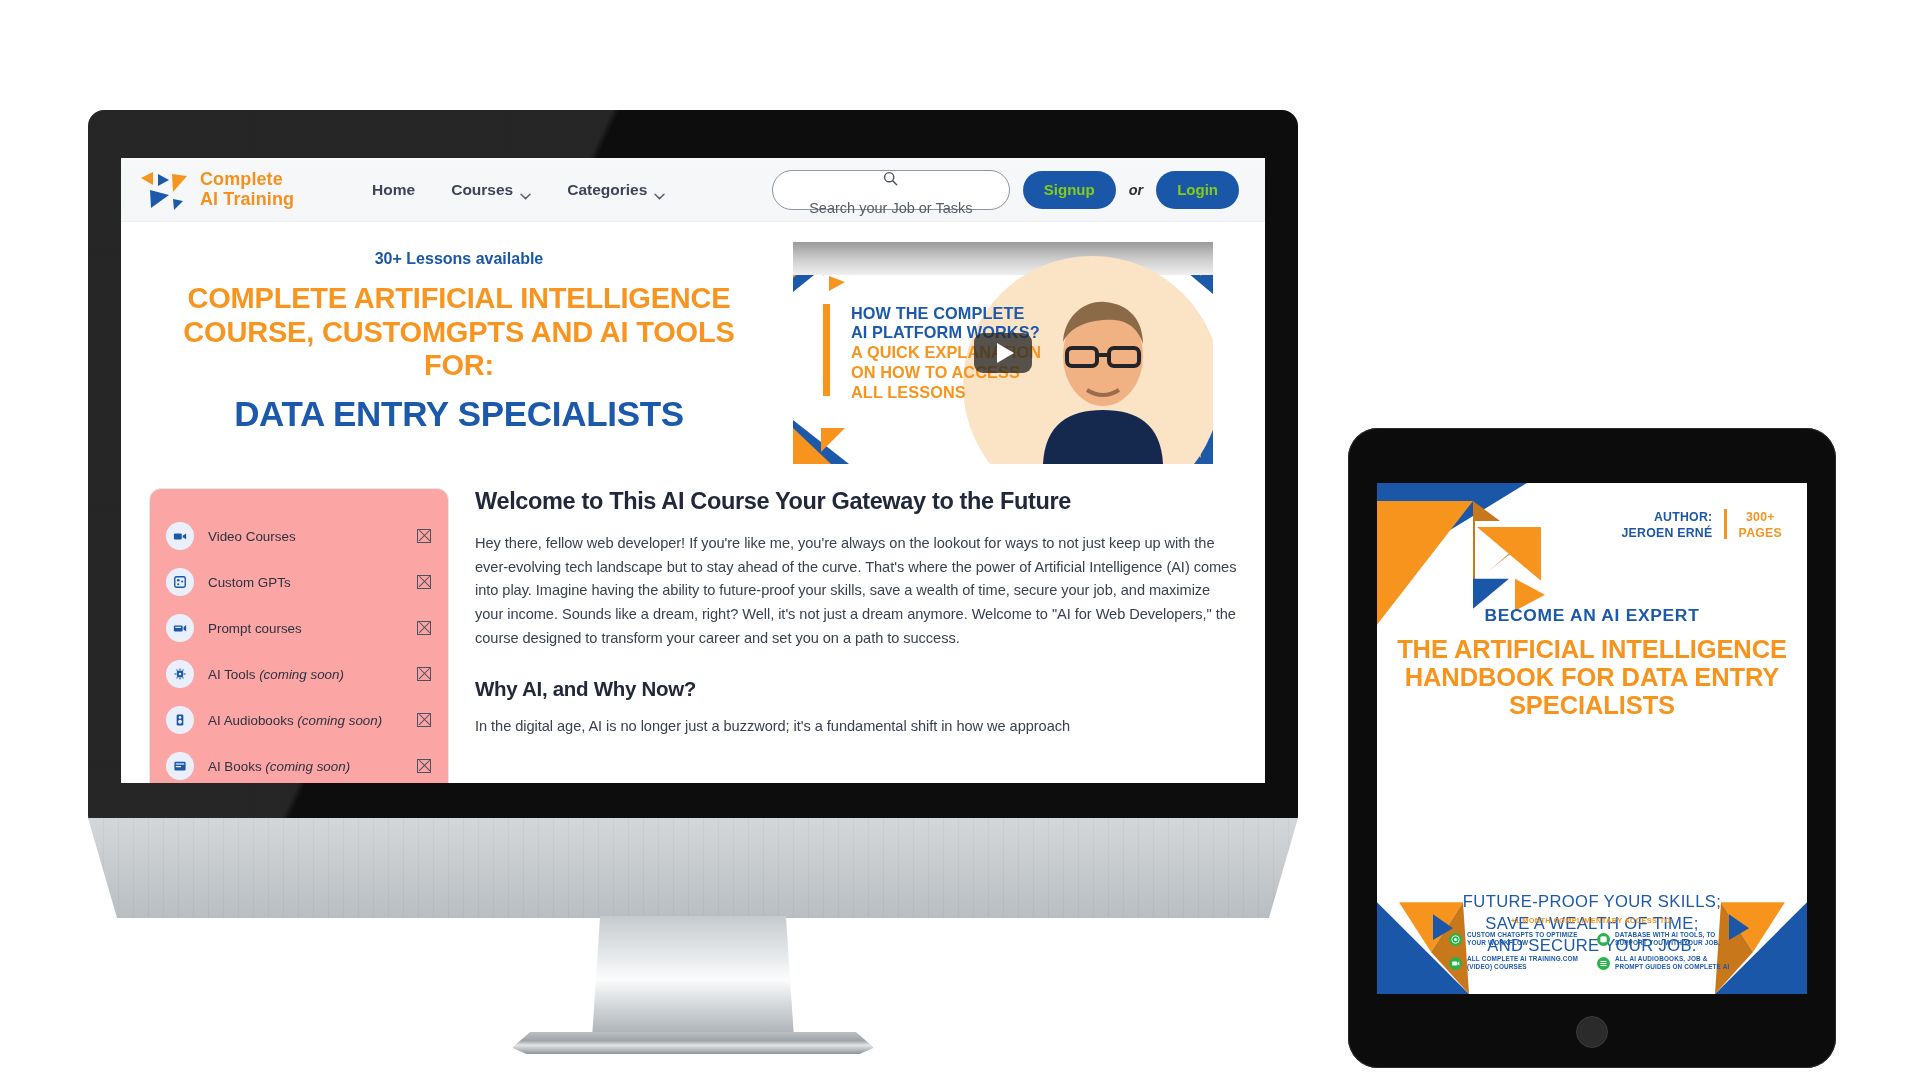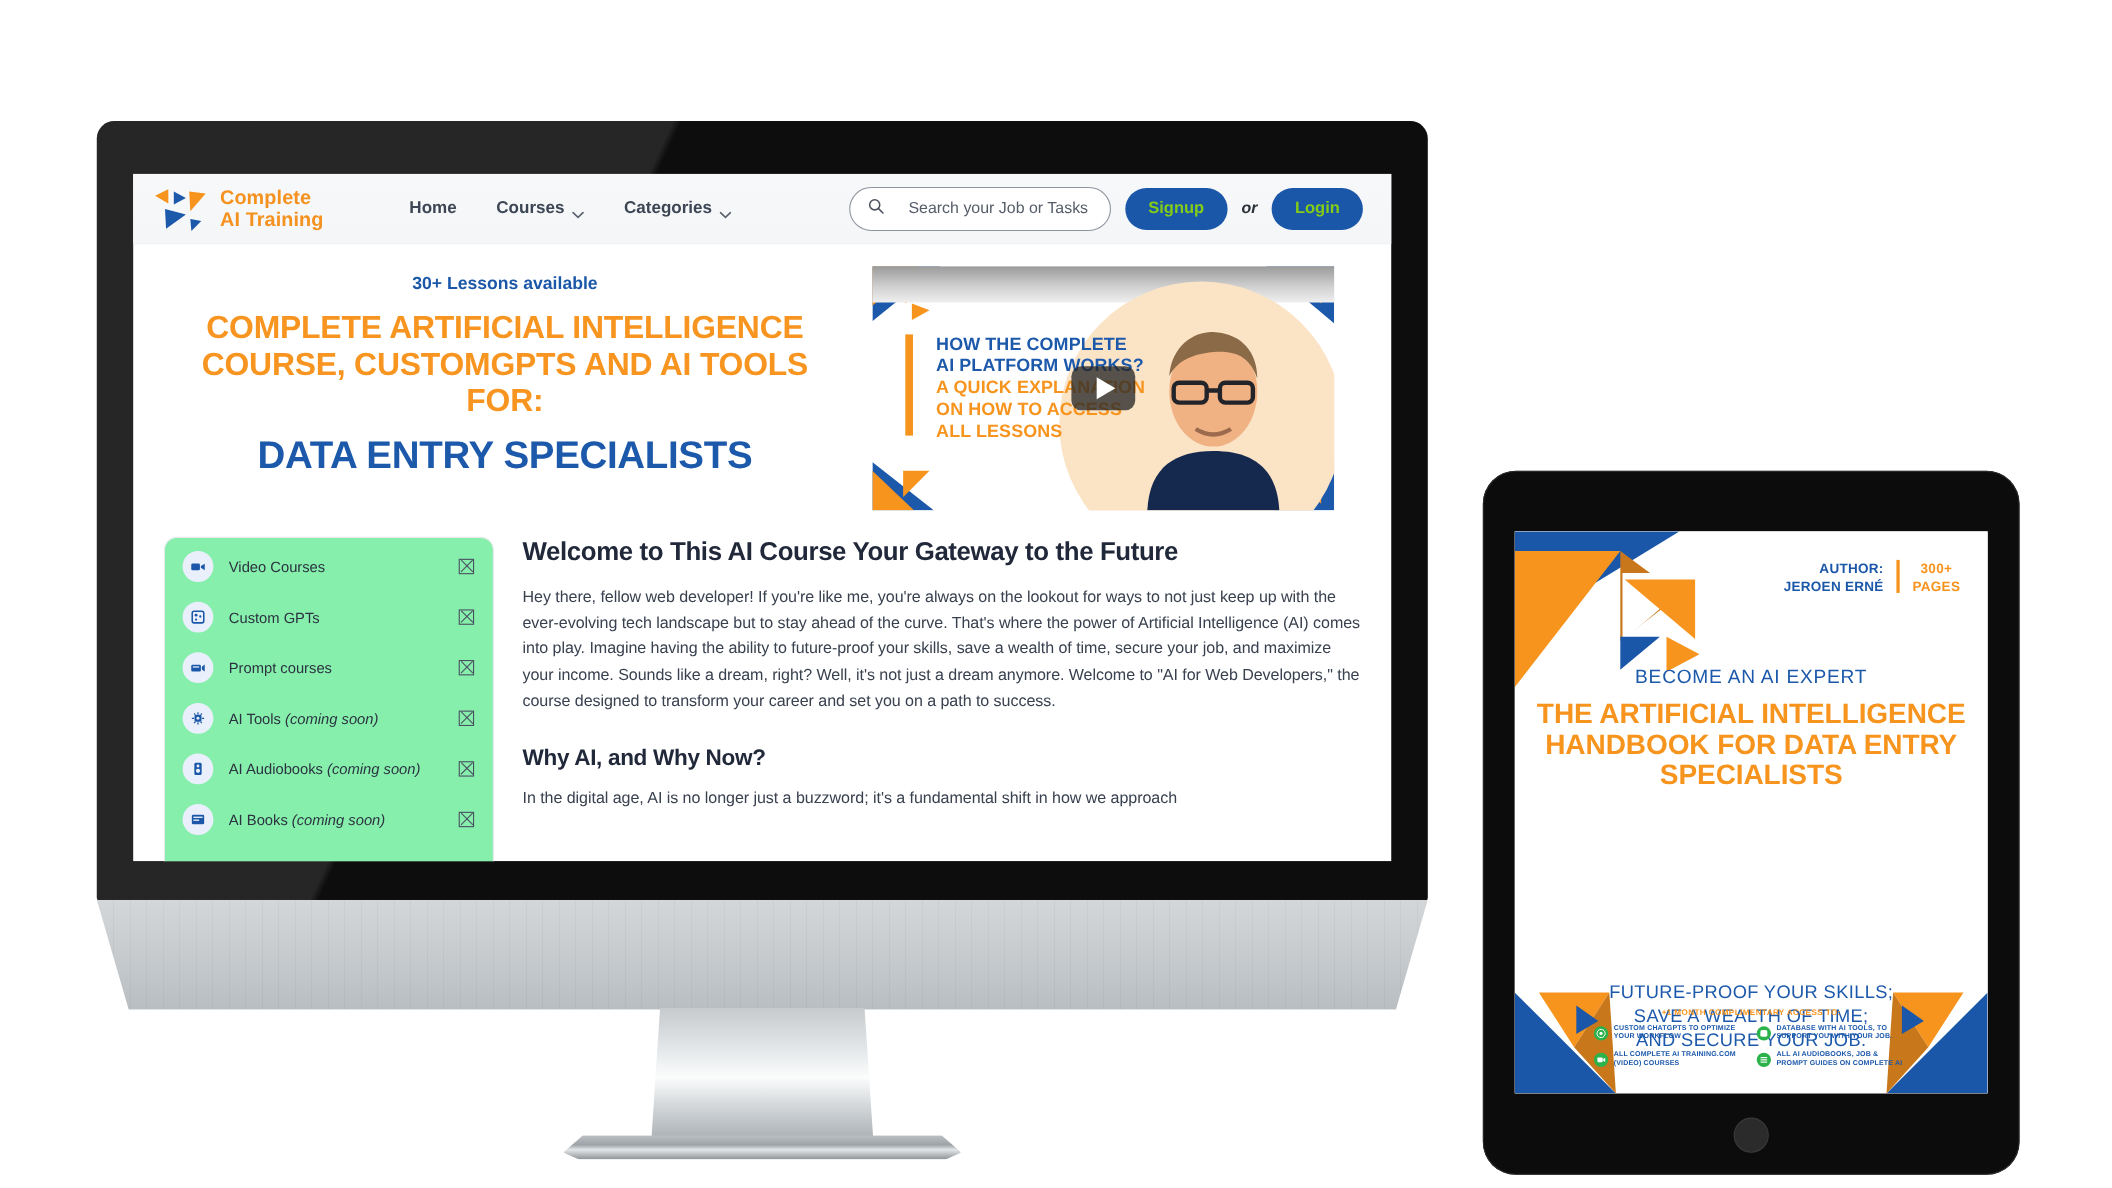--- a/index.html
+++ b/index.html
@@ -70,23 +70,23 @@
   }
   .nav { display: flex; align-items: center; gap: 36px; margin-left: 78px; }
   .nav-item {
     display: flex; align-items: center; gap: 7px;
     font-size: 15.5px; color: #3d4654; font-weight: 600; cursor: pointer;
     white-space: nowrap;
   }
   .chev { width: 11px; height: 7px; flex: 0 0 11px; }
   .header-right { margin-left: auto; display: flex; align-items: center; gap: 13px; }
   .search-box {
-    display: flex; align-items: center; gap: 22px;
+    display: flex; align-items: center; gap: 10px;
     width: 238px; height: 40px; padding: 0 16px;
-    border: 1.3px solid #8e949d; border-radius: 22px; background: #fff;
+    border: 1.3px solid #8e949d; border-radius: 22px; background: #fff; flex-direction: column;
   }
   .search-ph { font-size: 14.5px; color: #555d69; white-space: nowrap; }
   .btn {
     height: 38px; padding: 0 21px; border-radius: 20px; border: none;
     background: #1b57a8; color: #84cc16; font-size: 15px; font-weight: 700;
     font-family: "Liberation Sans", sans-serif; cursor: pointer;
     display: flex; align-items: center; justify-content: center;
   }
   .or { font-size: 14.5px; font-style: italic; color: #2a3139; font-weight: 600; }
 
@@ -128,22 +128,22 @@
   }
   .play-tri { width:0;height:0;border-left:17px solid #fff;border-top:10px solid transparent;border-bottom:10px solid transparent;margin-left:4px;}
   .presenter {
     position:absolute; right:36px; bottom:0; width:148px; height:178px;
   }
 
   
   .hero-body { display:flex; gap:26px; padding: 16px 28px 0 28px; flex:1 1 auto; min-height:0; }
   .courses-card {
     width: 300px; flex:0 0 300px;
-    border:1px solid #e6e8ec; border-radius:12px; background:#86efac;
-    padding: 3px 0; height: 335px; overflow:hidden;
+    border:1px solid #e6e8ec; border-radius:12px; background:#fca5a5;
+    padding: 24px 0; height: 335px; overflow:hidden;
   }
   .course-row {
     display:flex; align-items:center; gap:14px;
     padding: 9px 17px 9px 16px; cursor:pointer;
   }
   .course-ico {
     width:28px;height:28px;flex:0 0 28px;border-radius:50%;
     background:#eaf0fb; display:flex;align-items:center;justify-content:center;
   }
   .course-label { font-size:13.4px; color:#2b3240; flex:1 1 auto; white-space:nowrap;}
@@ -188,21 +188,21 @@
   }
   .cover { position:relative; width:100%; height:100%; background:#fff; }
   .cov-author {
     position:absolute; right:25px; top:26px;
     display:flex; align-items:flex-start; gap:12px;
   }
   .cov-auth-txt { text-align:right; font-size:12.3px; font-weight:800; color:#1b57a8; line-height:1.32; letter-spacing:.25px;}
   .cov-div { width:2.2px; height:30px; background:#f7941d; }
   .cov-pages { font-size:12.3px; font-weight:800; color:#f7941d; line-height:1.32; letter-spacing:.25px; text-align:center;}
   .cov-mid { position:absolute; left:0; right:0; top:122px; text-align:center; padding:0 18px;}
-  .cov-become { font-size:17.4px; font-weight:400; color:#1c59ab; letter-spacing:.7px; }
+  .cov-become { font-size:17.4px; font-weight:700; color:#1c59ab; letter-spacing:.7px; }
   .cov-title {
     font-size:25.5px; font-weight:800; color:#f7941d; line-height:1.1;
     letter-spacing:-.1px; margin-top:9px;
   }
   .cov-tag {
     position:absolute; left:0; right:0; top:408px; text-align:center;
     font-size:16.6px; font-weight:500; color:#1c59ab; line-height:1.33; letter-spacing:.35px;
   }
   .cov-bonus { position:absolute; left:0; right:0; bottom:22px; text-align:center; }
   .cov-bonus-h { font-size:7.4px; font-weight:800; color:#f7941d; letter-spacing:.35px; margin-bottom:6px;}

